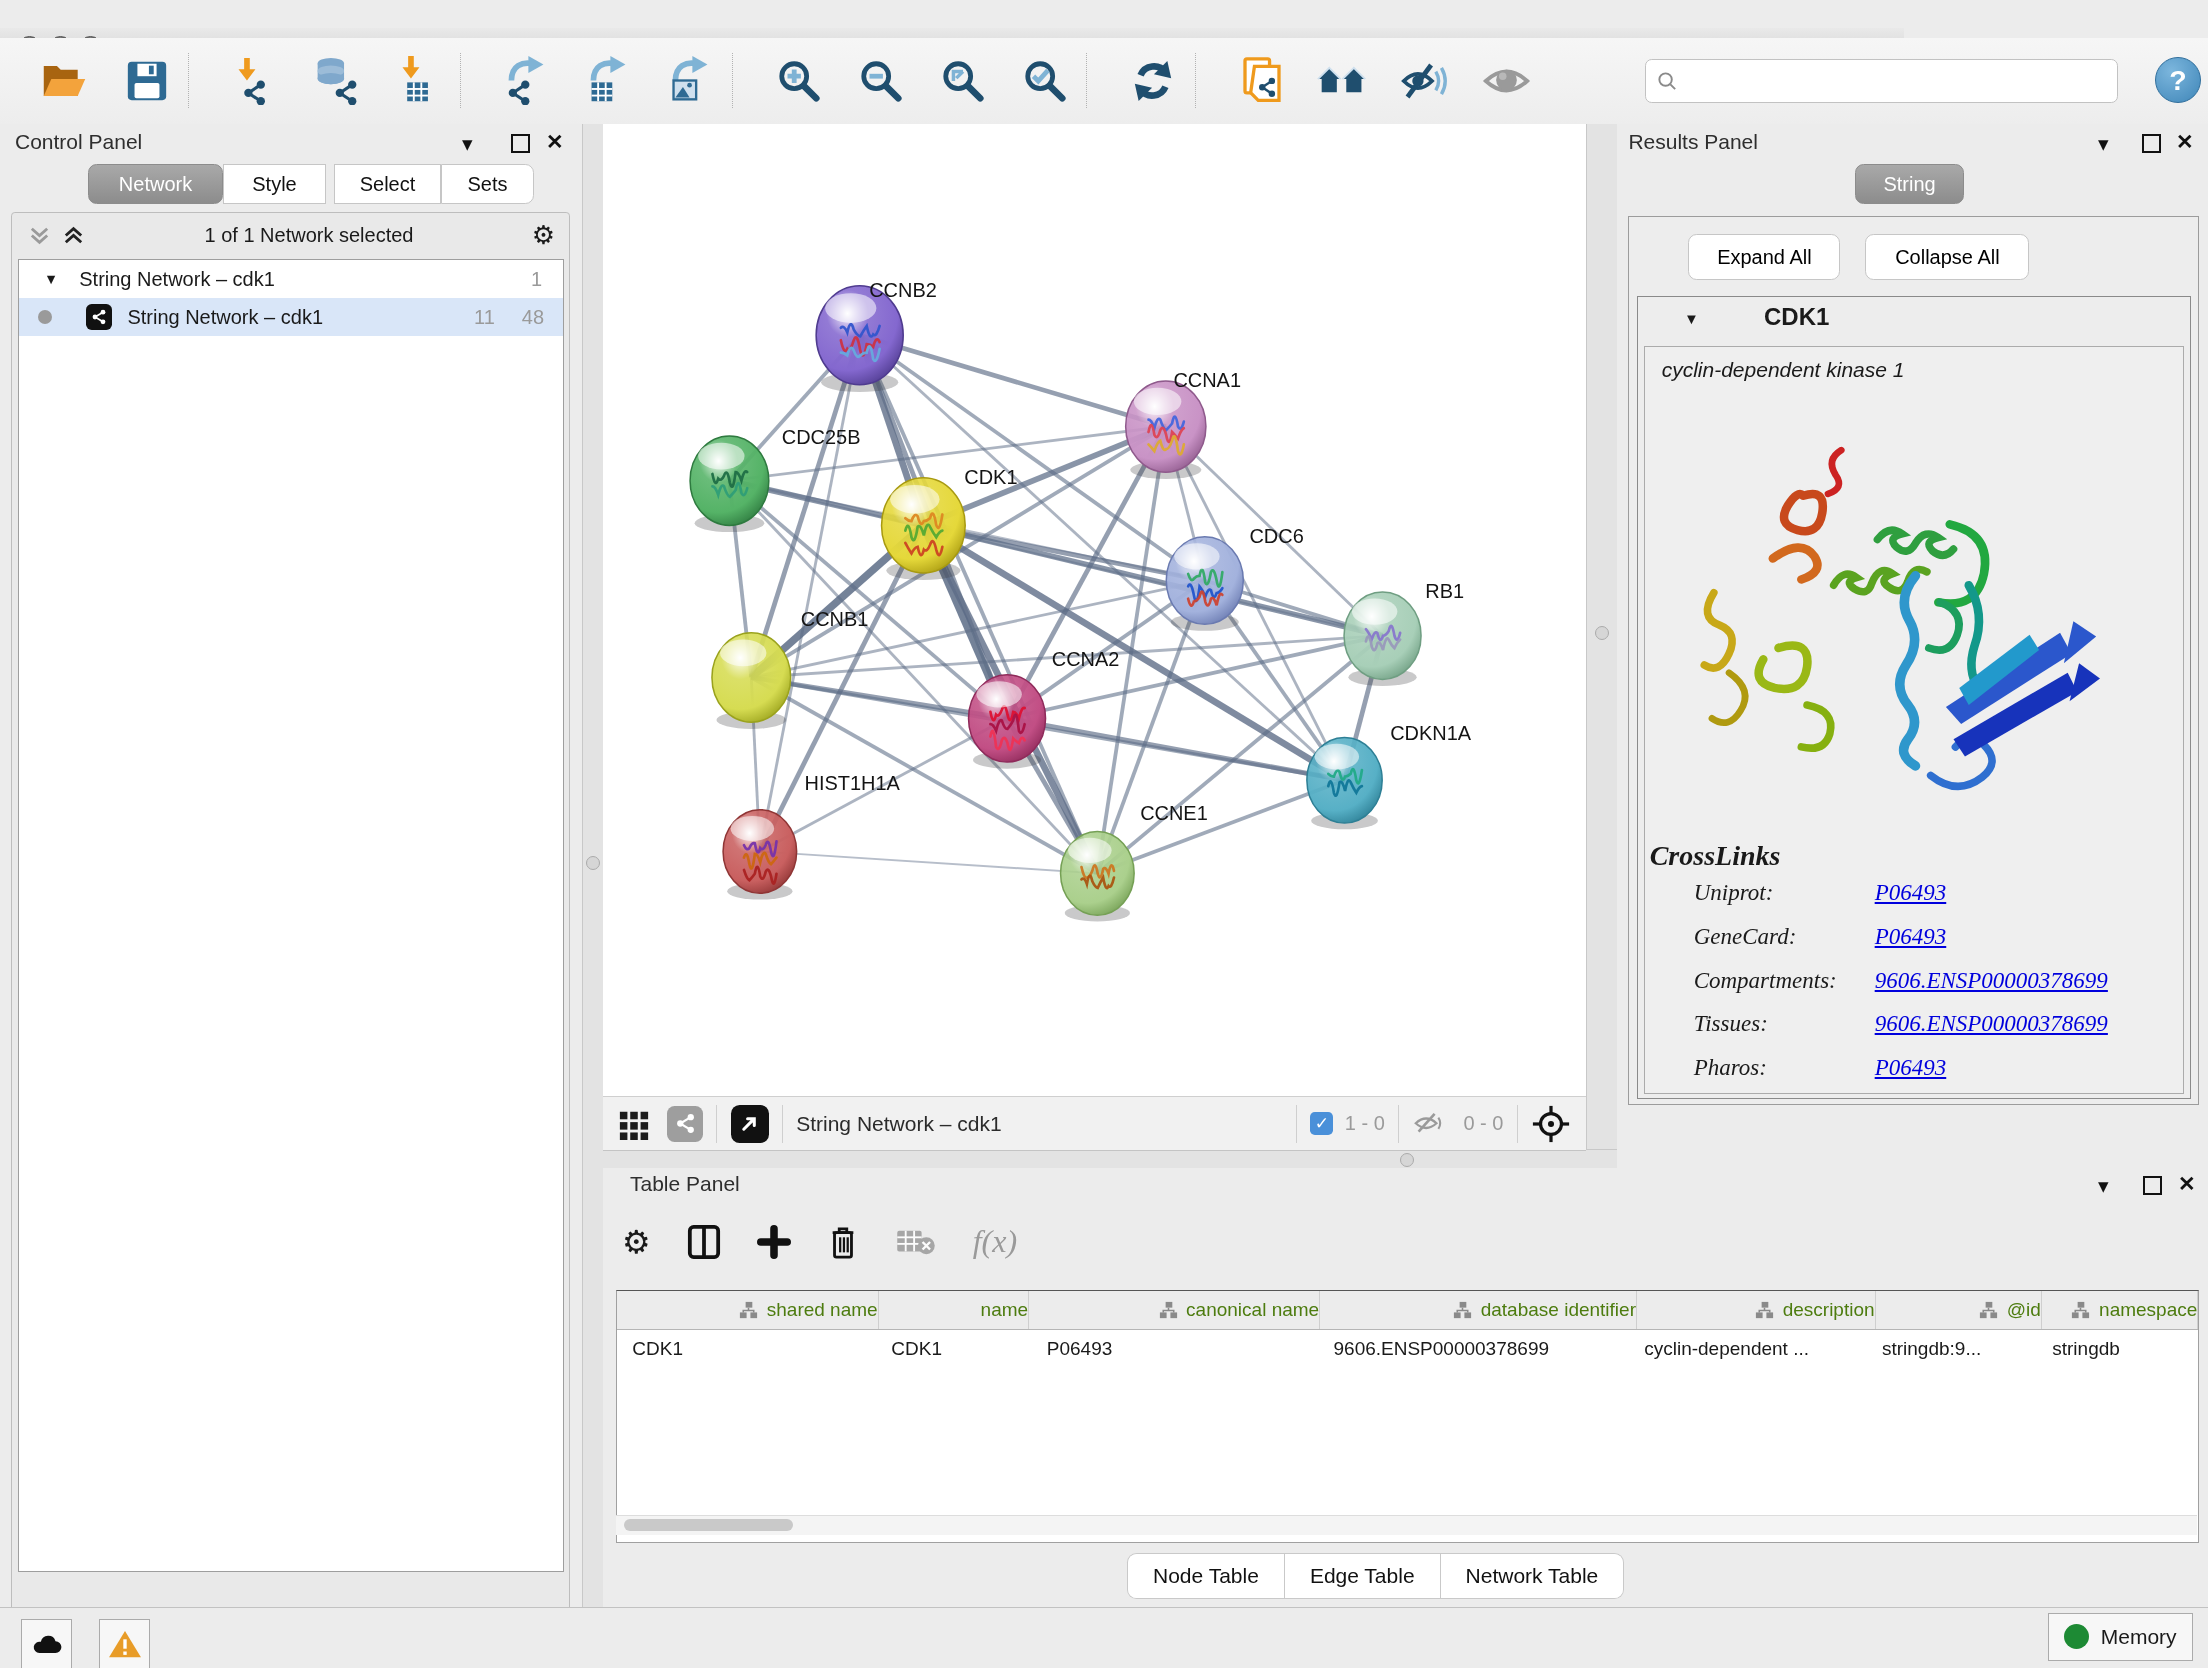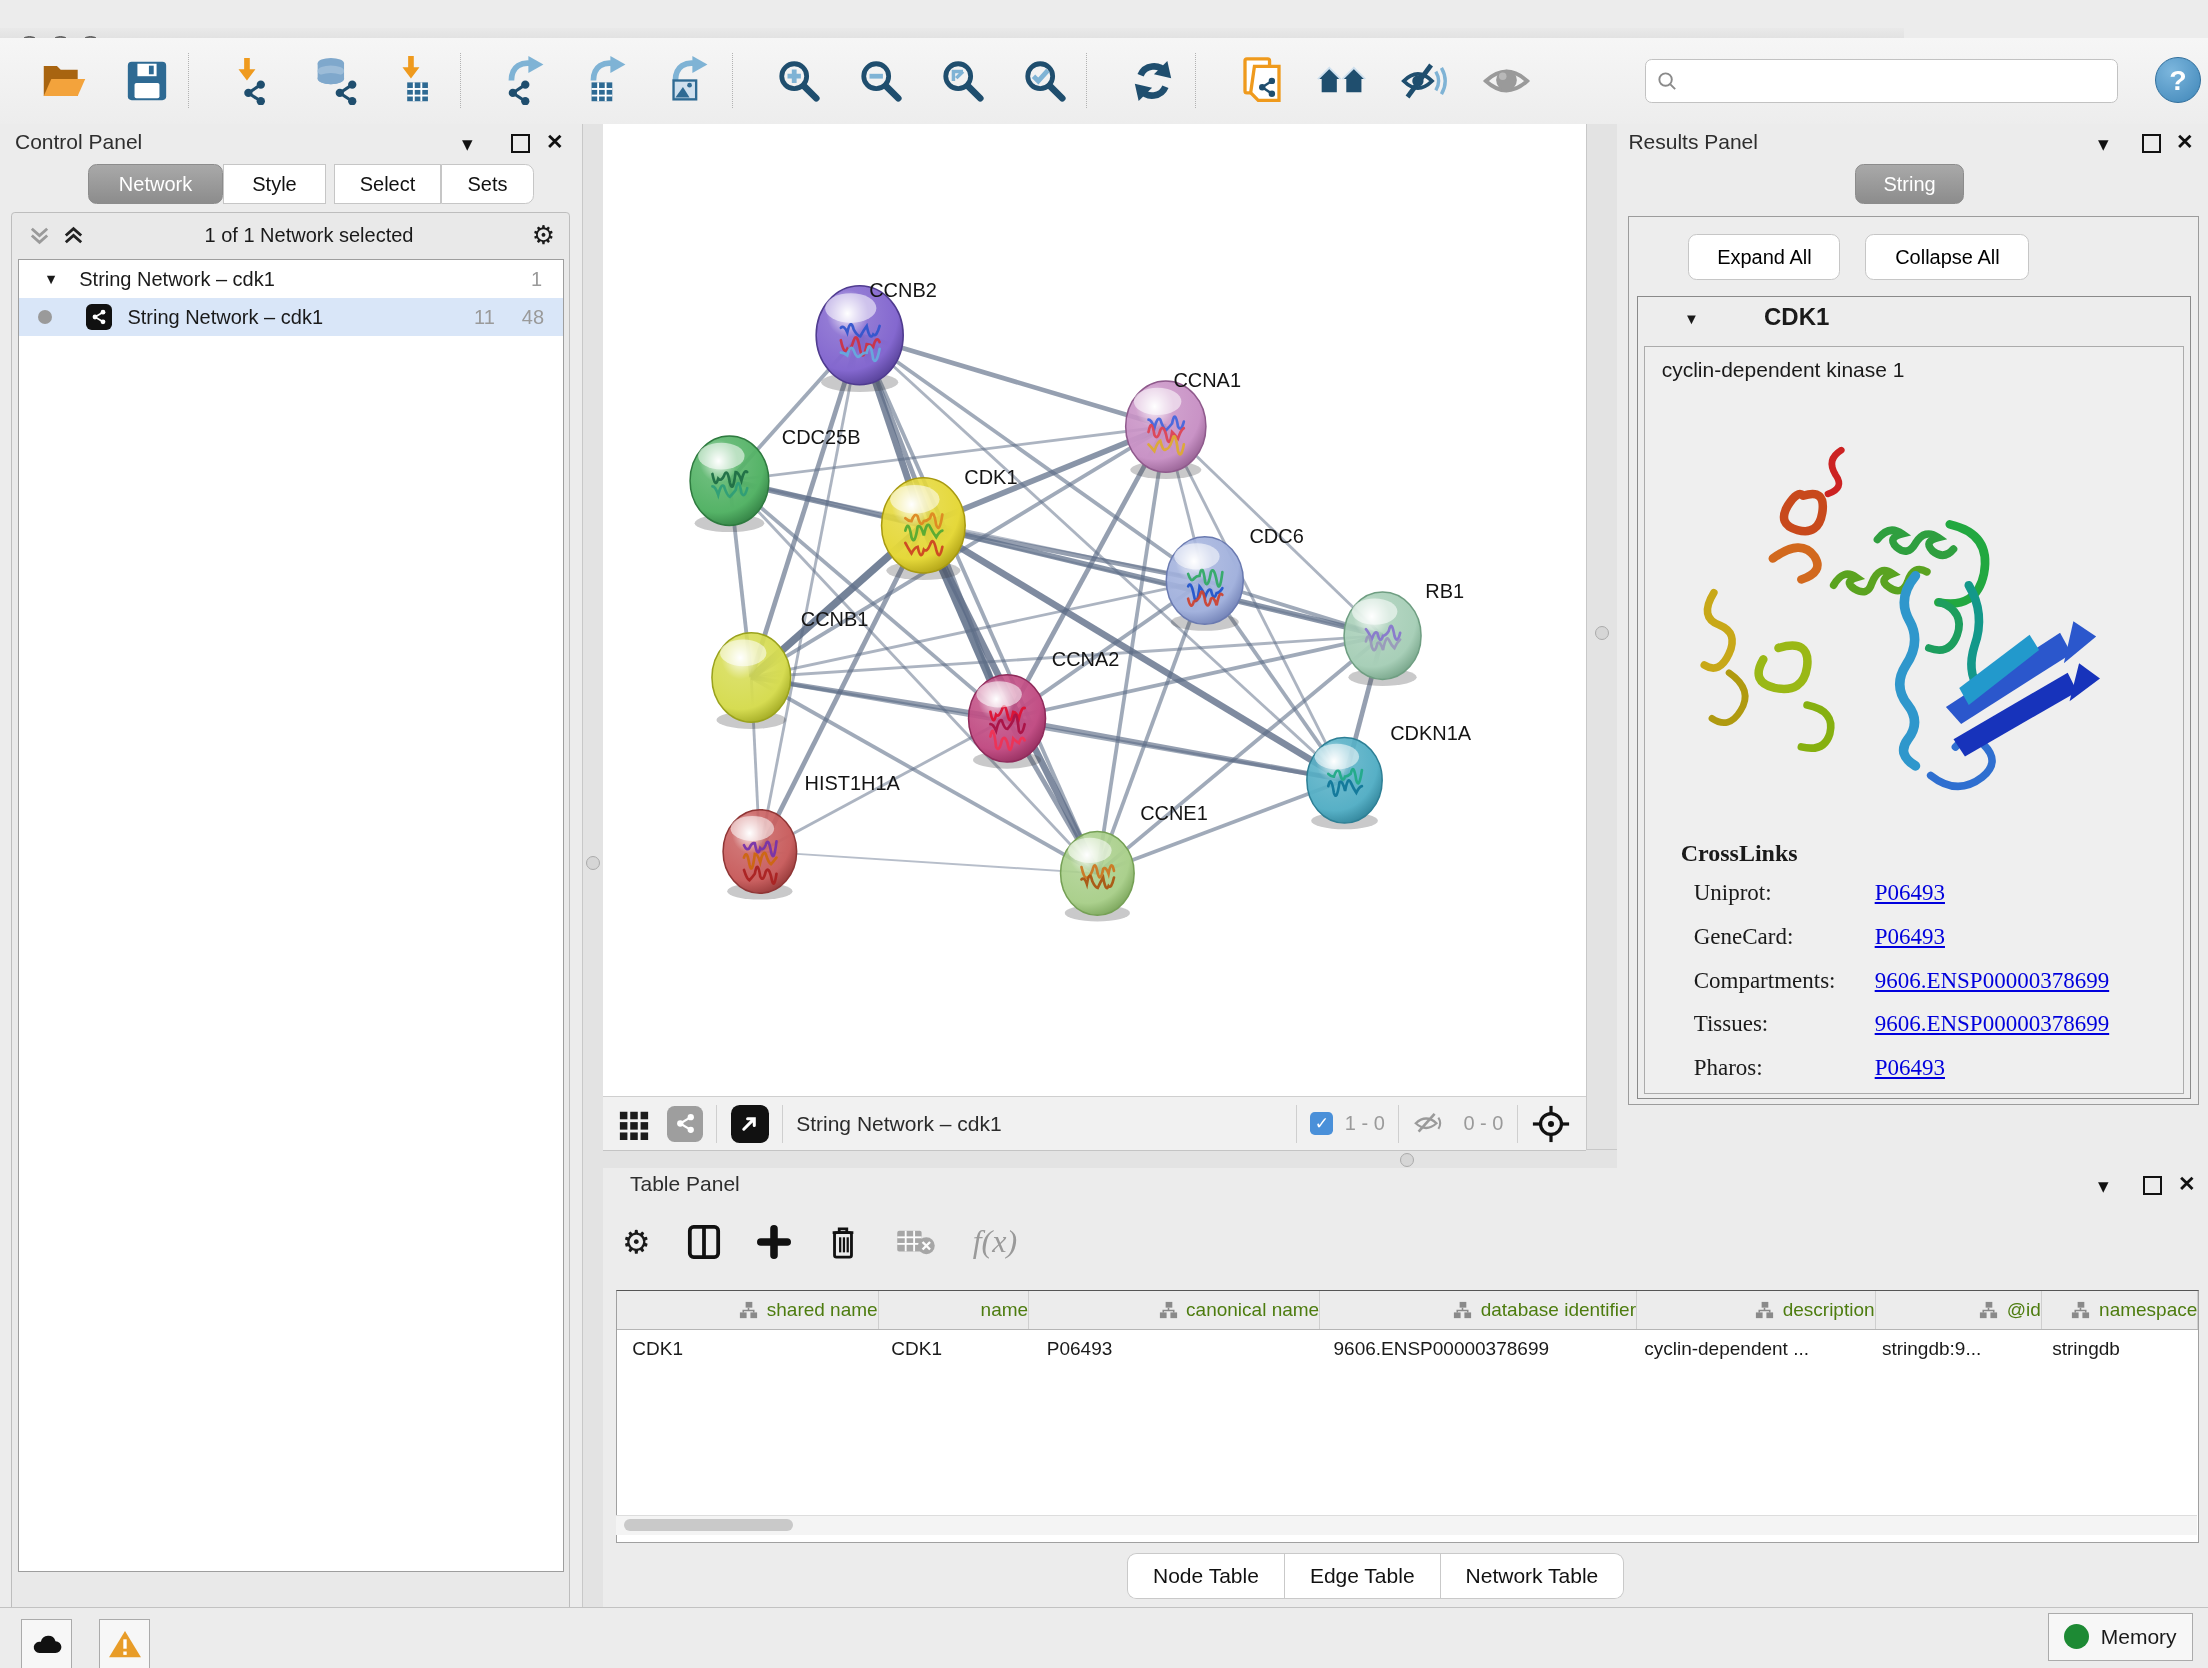--- a/index.html
+++ b/index.html
@@ -53,21 +53,21 @@
   .cannav{left:603px;top:1096px;width:983px;height:53px;background:#f1f1f1;
     border-top:1px solid #cfcfcf;border-bottom:1px solid #c4c4c4;display:flex;align-items:center;}
   .cnsep{width:0;height:38px;border-left:1px solid #cfcfcf;margin:0 13.3px;}
   .checkbox{width:23px;height:23px;background:#4a90d9;border-radius:4.8px;color:#fff;font-size:17px;
     display:flex;align-items:center;justify-content:center;}
   .graytxt{color:#9a9a9a;font-size:20px;}
   
   .rpanel{left:1617px;top:124px;width:592px;height:1044px;background:#ececec;}
   .rbox{left:11.4px;top:92px;width:569px;height:887px;background:#ededed;border:1px solid #9c9c9c;}
   .card{left:7.6px;top:79px;width:552px;height:801px;border:1px solid #8a8a8a;background:#ededed;}
-  .cardbody{left:5.7px;top:49px;width:538px;height:746px;border:1px solid #ababab;background:#efefef;}
+  .cardbody{left:5.7px;top:49px;width:538px;height:746px;border:1px solid #ababab;background:#efefef;font-style:italic;}
   .serif{font-family:"Liberation Serif",serif;}
   .xlink{color:#0000dd;text-decoration:underline;}
   .xlrow{position:absolute;left:0;width:100%;height:44px;font-size:23px;}
   
   .tpanel{left:603px;top:1168px;width:1605px;height:439px;background:#ececec;}
   .ttool{left:19px;top:40px;height:67px;display:flex;align-items:center;gap:36px;}
   .tablebox{left:13.3px;top:122px;width:1581px;height:251px;background:#fff;border:1px solid #a0a0a0;
     border-top:1.9px solid #555;overflow:hidden;}
   .thead{display:flex;height:38px;background:#ececec;border-bottom:1px solid #b5b5b5;}
   .th{display:flex;align-items:center;justify-content:flex-end;gap:7.6px;font-size:19px;
@@ -655,21 +655,21 @@
             <path d="M252 360 q28 22 54 2 q20 -16 2 -34 q-16 -14 -30 2" stroke="#2f6fd0" stroke-width="8"></path>
           </g>
           <g>
             <polygon points="268,288 388,210 400,232 284,306" fill="#2b57cc"></polygon>
             <polygon points="402,198 426,214 392,242" fill="#2b57cc"></polygon>
             <polygon points="276,322 396,252 406,272 288,340" fill="#1733bb"></polygon>
             <polygon points="408,242 430,258 398,282" fill="#1733bb"></polygon>
             <polygon points="282,268 356,212 366,228 292,286" fill="#2299cc"></polygon>
           </g>
         </svg>
-        <div class="serif abs" style="left:36px;top:493px;font-size:24px;font-weight:bold">CrossLinks</div>
+        <div class="serif abs" style="left:5px;top:493px;font-size:28px;font-weight:bold">CrossLinks</div>
         <div id="xlinks" class="abs" style="left:0;top:533px;width:100%;height:219px">
             <div class="xlrow serif" style="top:0px">
               <span style="position:absolute;left:49px">Uniprot:</span>
               <span class="xlink" style="position:absolute;left:230px">P06493</span>
             </div>
             <div class="xlrow serif" style="top:44px">
               <span style="position:absolute;left:49px">GeneCard:</span>
               <span class="xlink" style="position:absolute;left:230px">P06493</span>
             </div>
             <div class="xlrow serif" style="top:88px">

